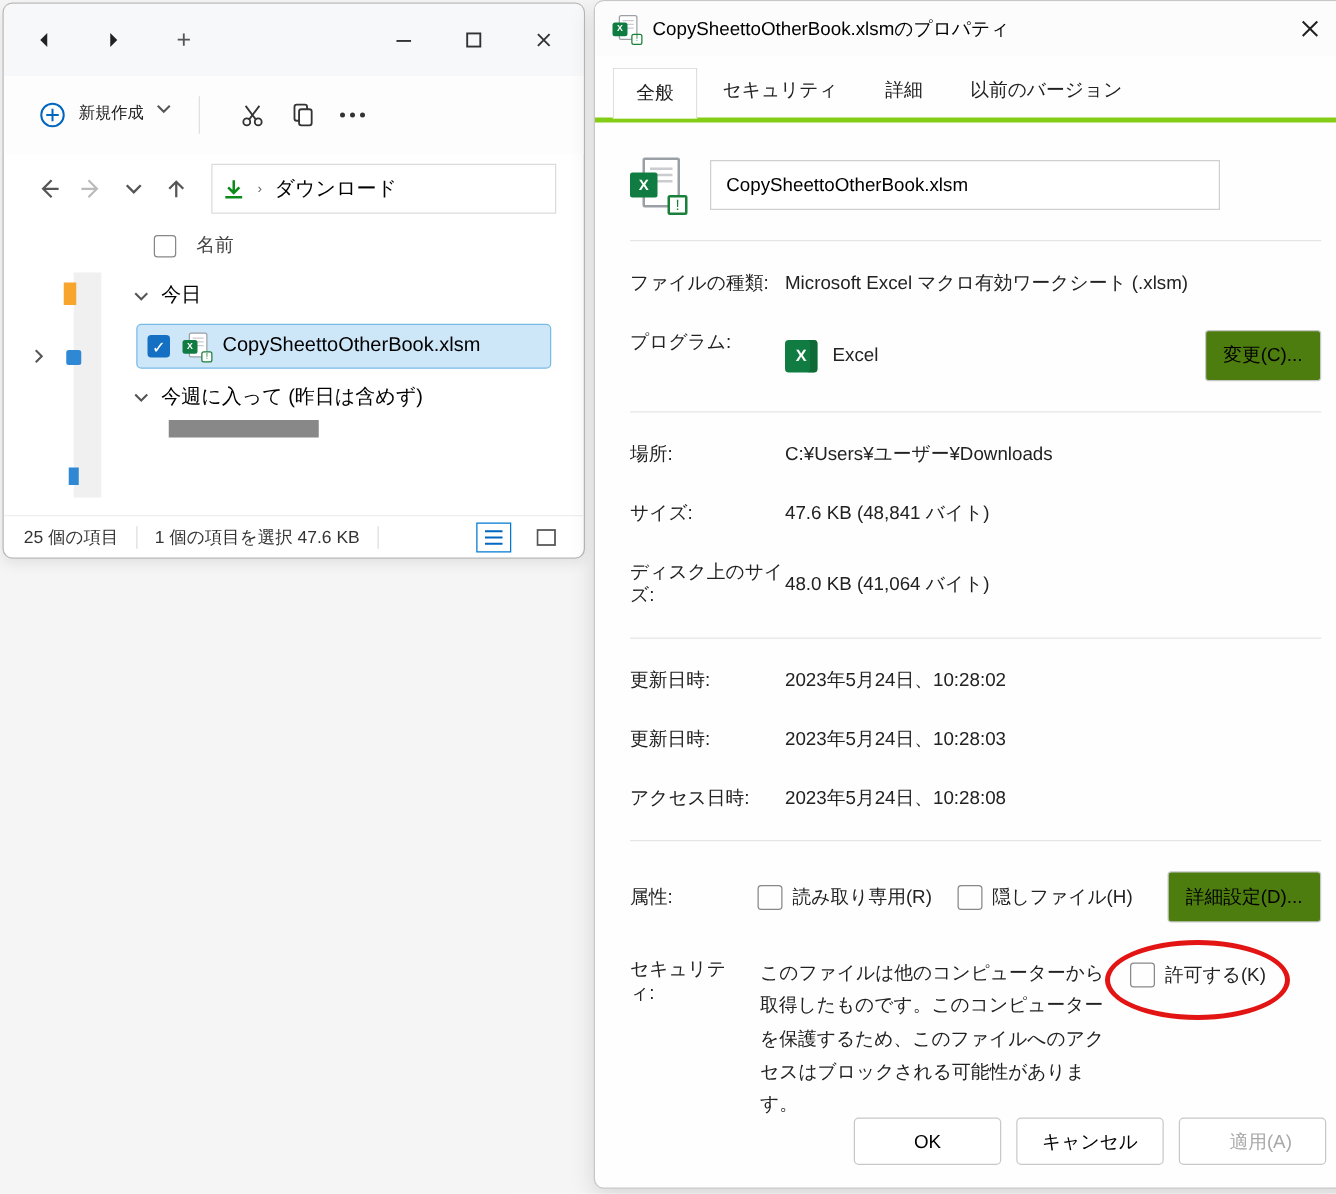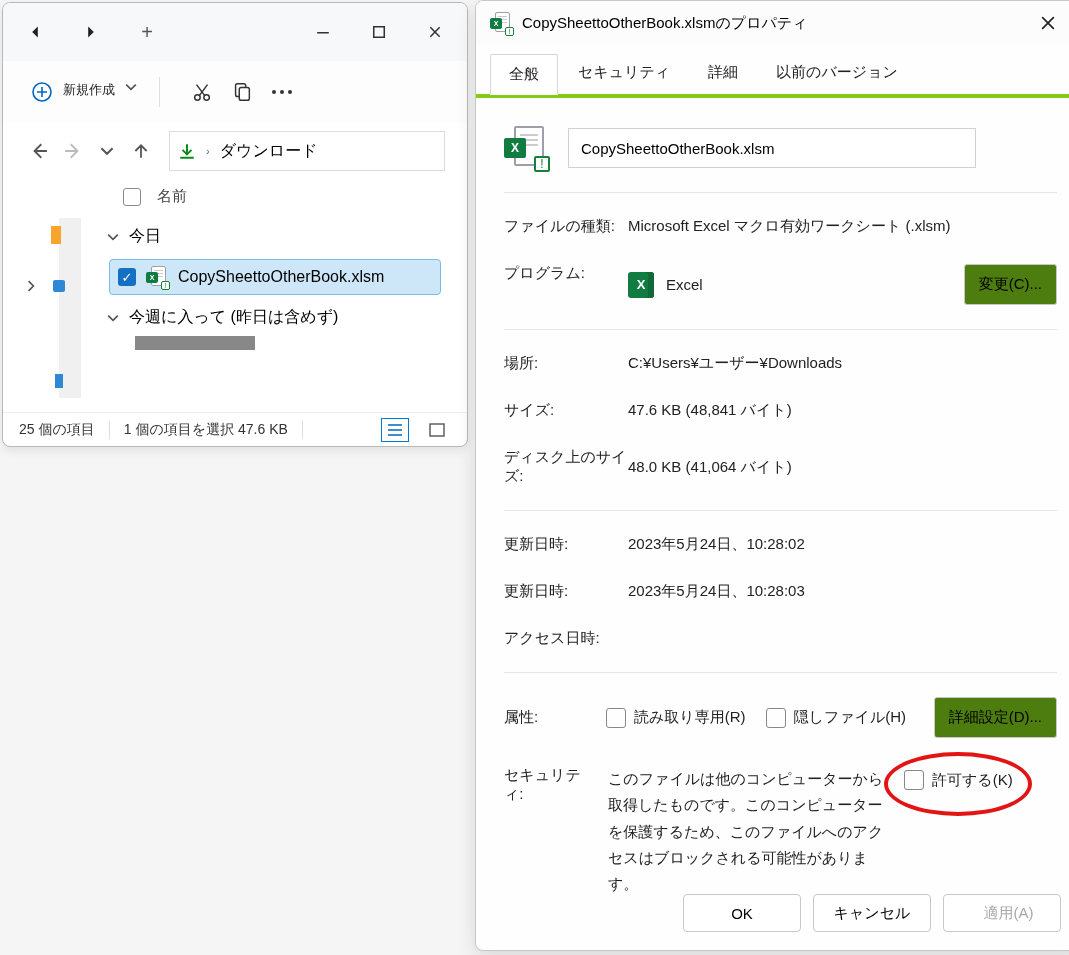--- a/index.html
+++ b/index.html
@@ -443,20 +443,21 @@
     <div class="kv">
         <div class="k">更新日時:</div>
         <div class="v">2023年5月24日、10:28:02</div>
       </div>
     <div class="kv">
         <div class="k">更新日時:</div>
         <div class="v">2023年5月24日、10:28:03</div>
       </div>
     <div class="kv">
         <div class="k">アクセス日時:</div>
+        <div class="v">2023年5月24日、10:28:08</div>
       </div>
     <div class="hr"></div>
 
     <div class="attr-row">
       <div class="k">属性:</div>
       <label class="chk">
           <span class="box"></span>
           <span>読み取り専用(R)</span>
         </label>
       <label class="chk">

